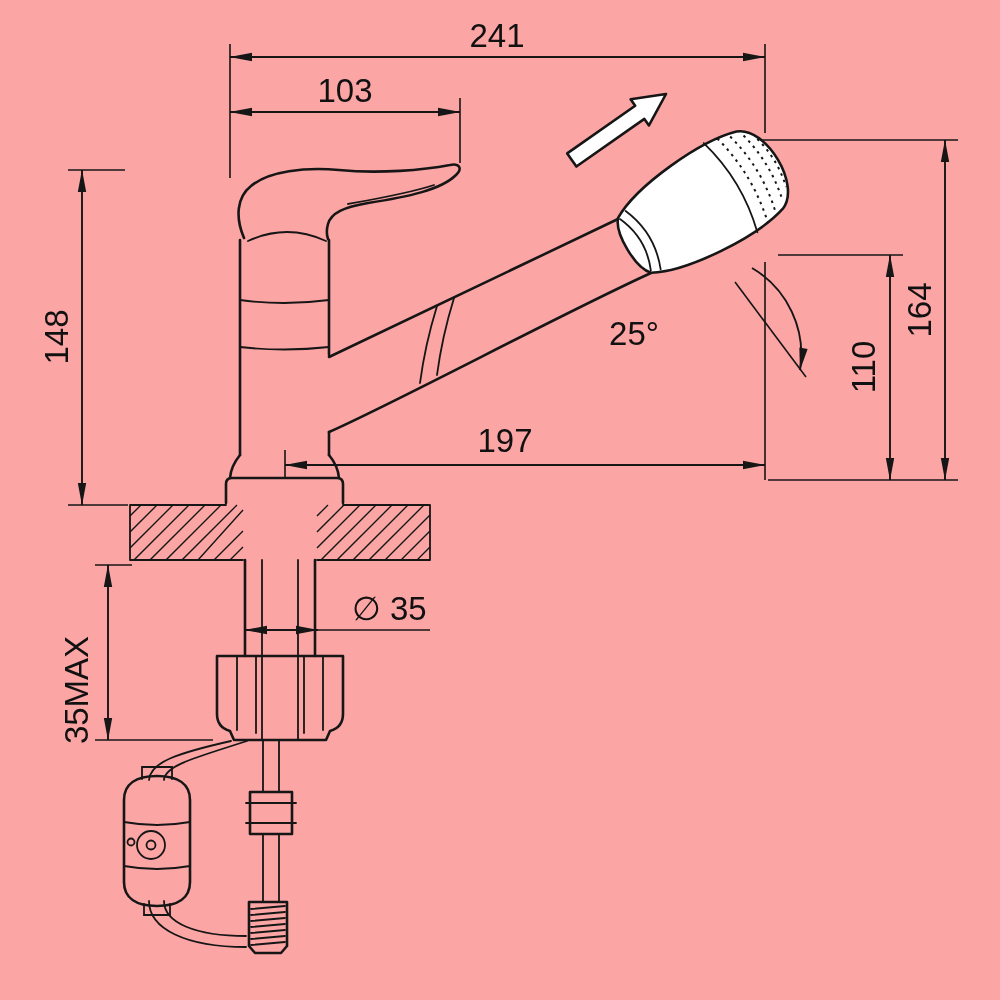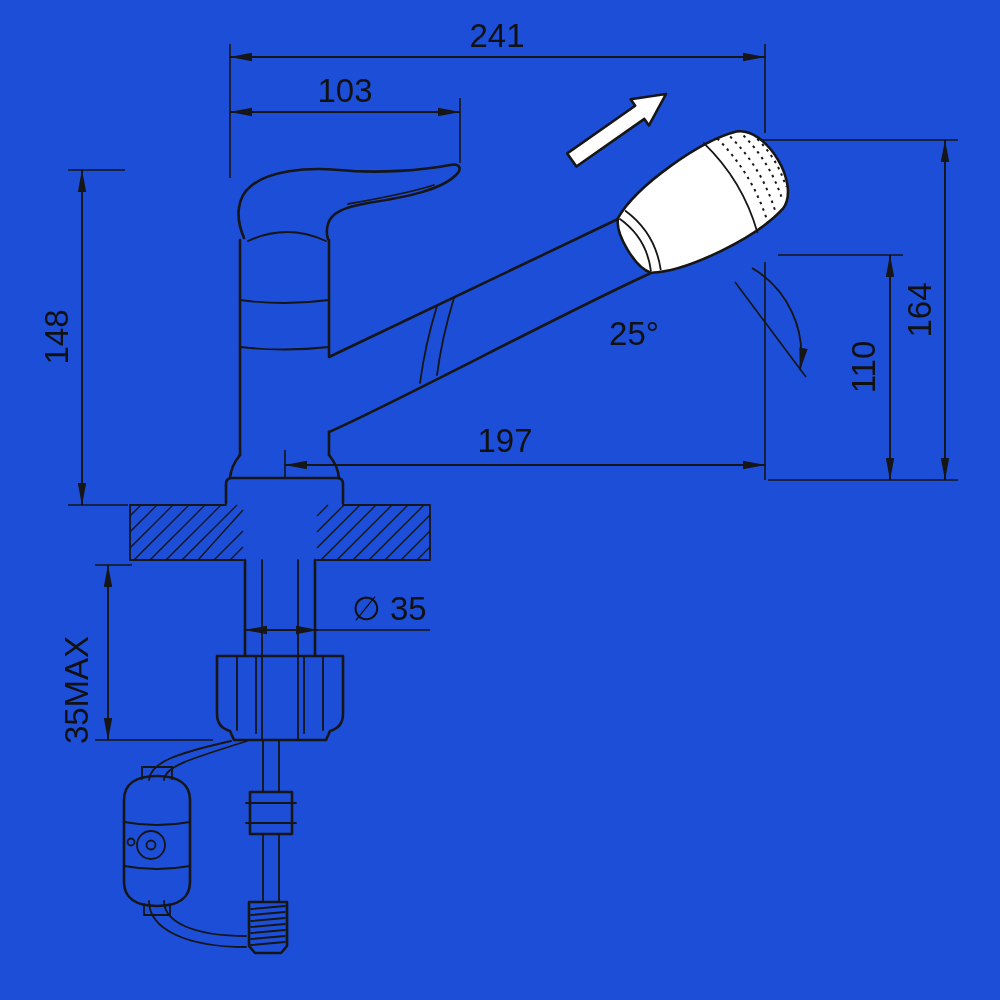--- a/index.html
+++ b/index.html
@@ -1,16 +1,16 @@
 <!DOCTYPE html>
 <html><head>
 <meta charset="utf-8">
 <style>
   html,body{margin:0;padding:0;background:#ffffff;}
-  .canvas{width:1000px;height:1000px;position:relative;background:#1d4ed8;}
+  .canvas{width:1000px;height:1000px;position:relative;background:#fca5a5;}
   svg{display:block;}
   .ol   {fill:none;stroke:#161616;stroke-width:2.6;stroke-linecap:round;stroke-linejoin:round;}
   .olf  {fill:#ffffff;stroke:#161616;stroke-width:2.6;stroke-linejoin:round;}
   .dt   {fill:none;stroke:#161616;stroke-width:1.8;stroke-linecap:round;}
   .dim  {fill:none;stroke:#161616;stroke-width:1.9;}
   .ext  {fill:none;stroke:#161616;stroke-width:1.6;}
   .hatch{fill:none;stroke:#161616;stroke-width:1.4;}
   .dots {fill:none;stroke:#161616;stroke-width:2;stroke-dasharray:2.5 4.5;}
   .lbl  {font-family:"Liberation Sans",sans-serif;font-size:33px;fill:#111111;}
   .mid  {text-anchor:middle;}

